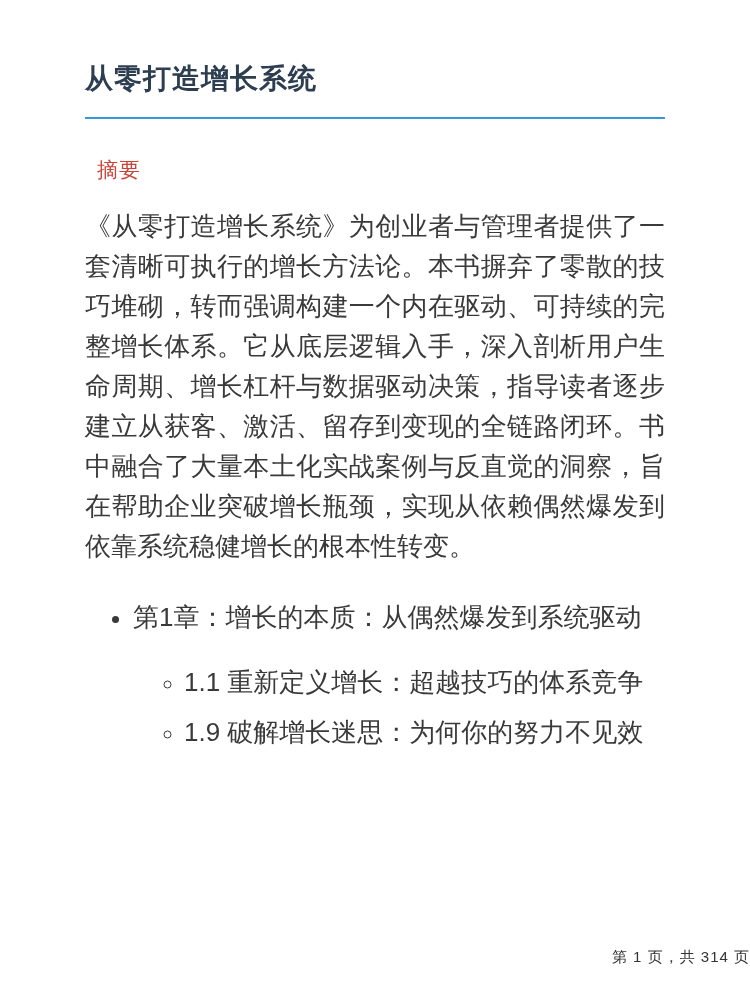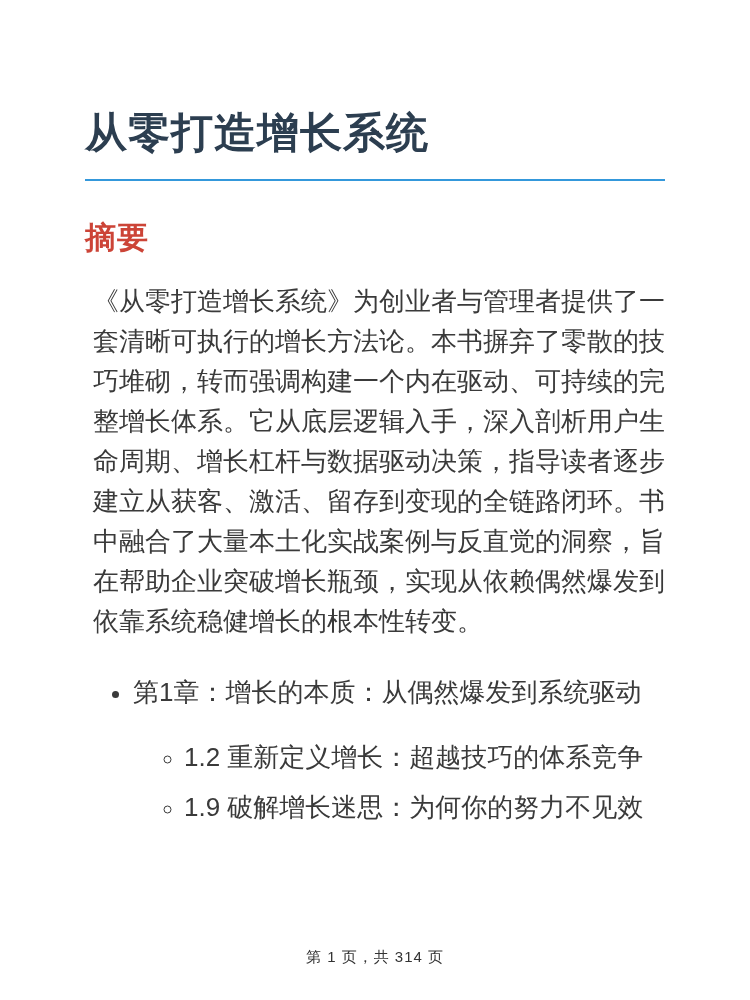--- a/index.html
+++ b/index.html
@@ -13,43 +13,43 @@
     height: 1000px;
     box-sizing: border-box;
     padding: 0 85px;
     background: #ffffff;
     font-family: "Liberation Sans", "DejaVu Sans", sans-serif;
     color: #3a3a3a;
     overflow: hidden;
   }
   .doc-title {
     margin: 0;
-    padding-top: 108px;
-    font-size: 42px;
+    padding-top: 62px;
+    font-size: 28px;
     line-height: 1.2;
     font-weight: 700;
     color: #2c3e50;
     letter-spacing: 1px;
   }
   .title-rule {
     border: none;
     border-bottom: 2px solid #3498db;
     margin: 21px 0 0 0;
   }
   .section-heading {
-    margin: 0;
-    font-size: 31px;
+    margin: 12px;
+    font-size: 21px;
     line-height: 1.25;
-    font-weight: 700;
+    font-weight: 400;
     color: #cc4437;
     letter-spacing: 1px;
   }
   .abstract-heading { margin-top: 38px; }
   .abstract-body {
-    margin: 23px 0 0 8px;
+    margin: 23px 0 0 0;
     font-size: 26px;
     line-height: 40px;
     text-align: justify;
     text-justify: inter-ideograph;
     color: #3a3a3a;
   }
   .toc-heading { margin-top: 26px; }
   .toc-list {
     margin: 31px 0 0 0;
     padding-left: 48px;
@@ -64,21 +64,21 @@
     padding-left: 51px;
     list-style: circle outside;
   }
   .toc-subitem { margin-bottom: 10px; }
   .toc-subitem::marker { color: #3a3a3a; font-size: 22px; }
   .page-footer {
     position: absolute;
     left: 0;
     right: 0;
     bottom: 33px;
-    text-align: center;
+    text-align: right;
     font-size: 15px;
     color: #333333;
     letter-spacing: 1px;
   }
 </style>
 </head>
 <body>
 
 <div class="page">
 
@@ -89,21 +89,21 @@
   <h2 class="section-heading abstract-heading">摘要</h2>
 
   <p class="abstract-body">《从零打造增长系统》为创业者与管理者提供了一套清晰可执行的增长方法论。本书摒弃了零散的技巧堆砌，转而强调构建一个内在驱动、可持续的完整增长体系。它从底层逻辑入手，深入剖析用户生命周期、增长杠杆与数据驱动决策，指导读者逐步建立从获客、激活、留存到变现的全链路闭环。书中融合了大量本土化实战案例与反直觉的洞察，旨在帮助企业突破增长瓶颈，实现从依赖偶然爆发到依靠系统稳健增长的根本性转变。</p>
 
 
   <ul class="toc-list">
     <li class="toc-chapter">
       <span>第1章：增长的本质：从偶然爆发到系统驱动</span>
       <ul class="toc-sublist">
         <li class="toc-subitem">
-          <span>1.2 重新定义增长：超越技巧的体系竞争</span>
+          <span>1.1 重新定义增长：超越技巧的体系竞争</span>
         </li>
         <li class="toc-subitem">
           <span>1.9 破解增长迷思：为何你的努力不见效</span>
         </li>
       </ul>
     </li>
   </ul>
 
   <div class="page-footer">第 1 页，共 314 页</div>
 

